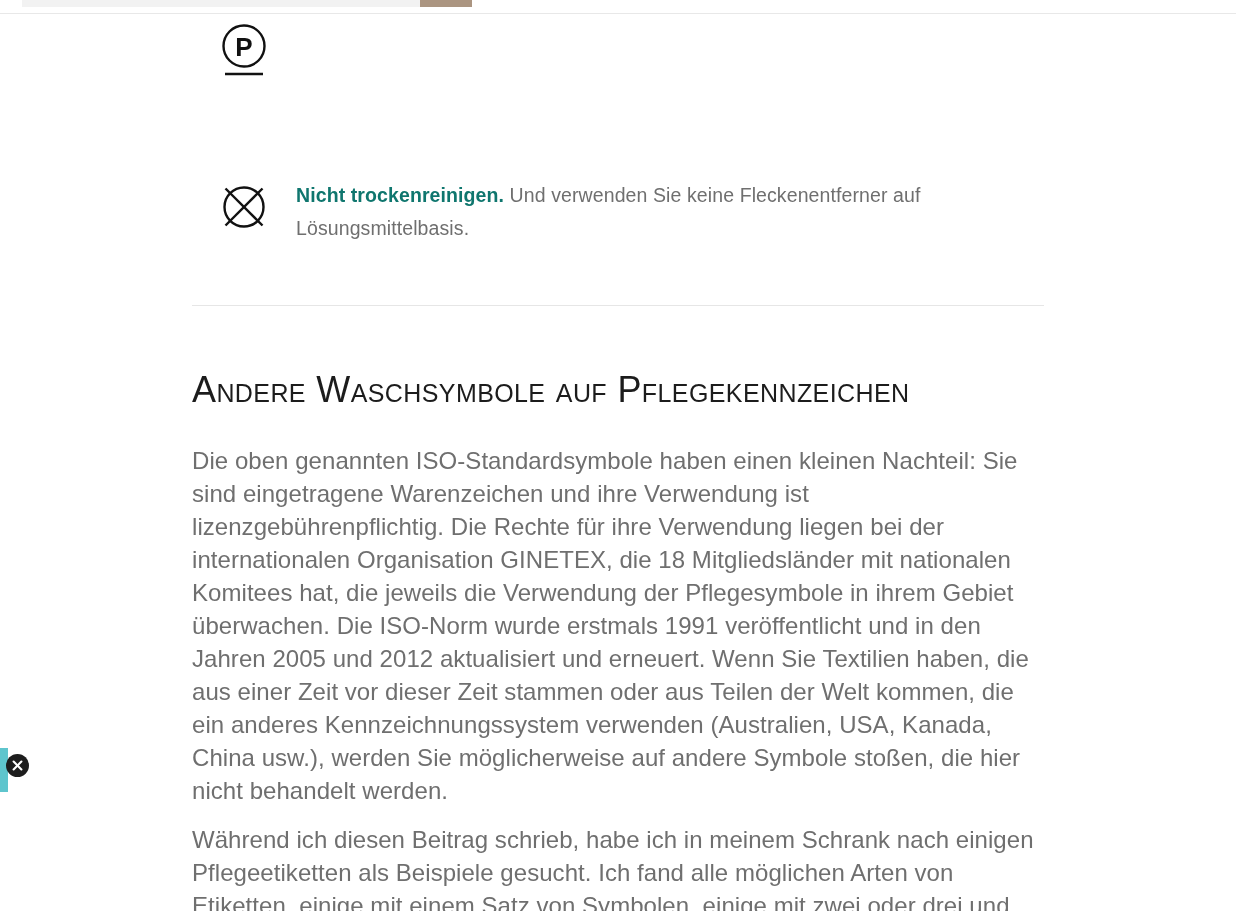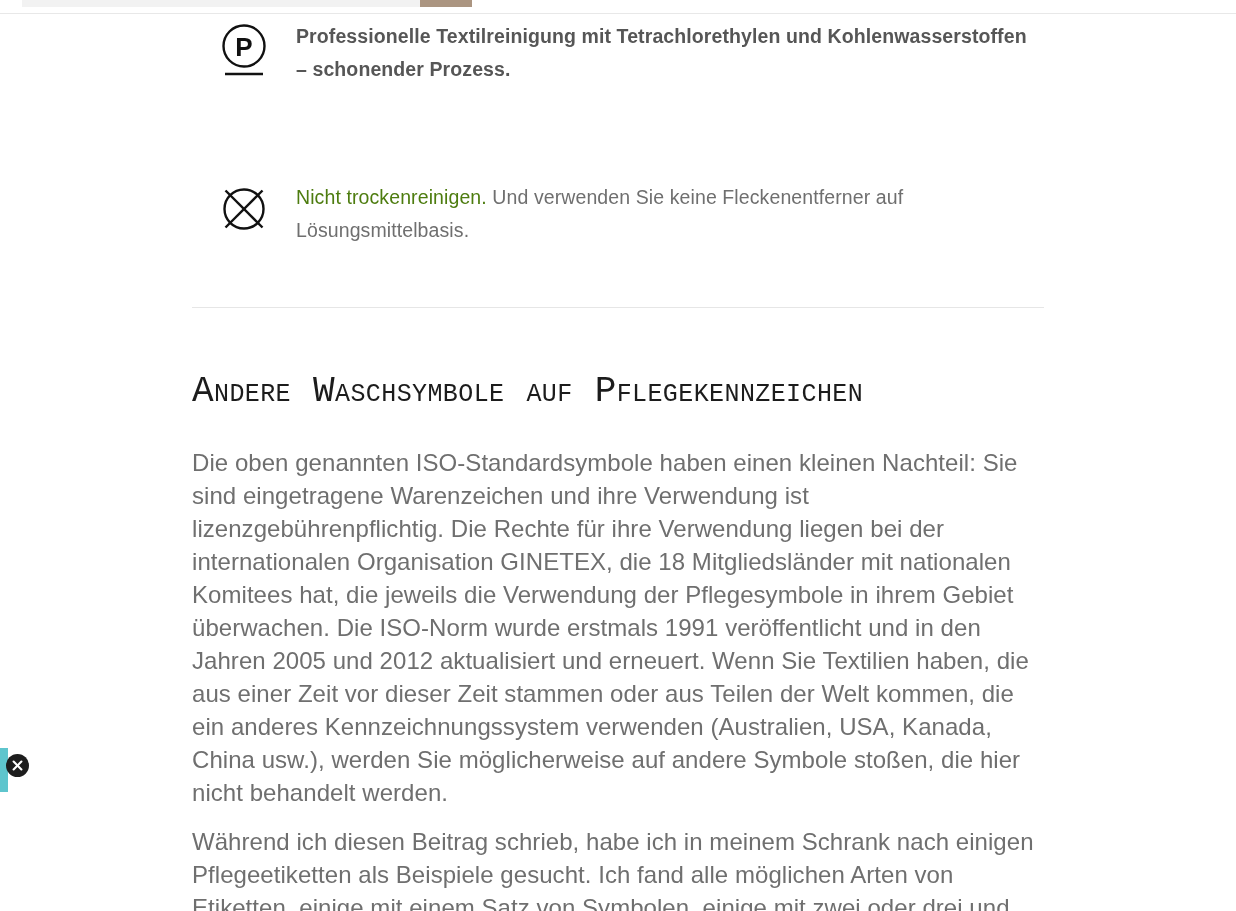--- a/index.html
+++ b/index.html
@@ -81,43 +81,43 @@
     padding-right: 6px;
   }
   .symbol-text {
     font-size: 19.5px;
     line-height: 33px;
     color: #6f6f6f;
     font-weight: 400;
     letter-spacing: 0.1px;
   }
   .symbol-text b {
-    color: #4d7c0f;
-    font-weight: 400;
+    color: #0f766e;
+    font-weight: 700;
   }
   .symbol-text.all-bold {
     color: #565656;
     font-weight: 700;
   }
 
   
   #section-divider {
     width: 852px;
     margin: 0 auto;
     margin-top: 60px;
     height: 1px;
     background: #e6e6e6;
   }
 
   
   #section-heading {
     width: 852px;
     margin: 0 auto;
     padding-top: 62px;
-    font-family: Liberation Mono, monospace;
+    font-family: Liberation Sans, sans-serif;
     font-size: 36px;
     line-height: 44px;
     font-weight: 400;
     color: #1c1c1c;
     font-variant: small-caps;
     letter-spacing: 0.4px;
     white-space: nowrap;
   }
 
   
@@ -177,23 +177,20 @@
 
   <div class="symbol-row" id="symbol-row-dryclean-p">
     <div class="symbol-icon-cell">
       <span>
         <svg width="52" height="58" viewBox="0 0 52 58" aria-hidden="true">
           <circle cx="26" cy="24" r="20.5" fill="none" stroke="#111111" stroke-width="2.4"></circle>
           <text x="26" y="34" text-anchor="middle" font-family="Liberation Sans, sans-serif" font-size="26" font-weight="700" fill="#111111">P</text>
           <line x1="7" y1="52" x2="45" y2="52" stroke="#111111" stroke-width="2.6"></line>
         </svg>
       </span>
-    </div>
-    <div class="symbol-text-cell">
-      <div class="symbol-text all-bold">Professionelle Textilreinigung mit Tetrachlorethylen und Kohlenwasserstoffen – schonender Prozess.</div>
     </div>
   </div>
 
   <div class="symbol-row" id="symbol-row-no-dryclean">
     <div class="symbol-icon-cell">
       <span>
         <svg width="52" height="52" viewBox="0 0 52 52" aria-hidden="true">
           <circle cx="26" cy="26" r="19.5" fill="none" stroke="#111111" stroke-width="2.4"></circle>
           <line x1="7.5" y1="7.5" x2="44.5" y2="44.5" stroke="#111111" stroke-width="2.4"></line>
           <line x1="44.5" y1="7.5" x2="7.5" y2="44.5" stroke="#111111" stroke-width="2.4"></line>

